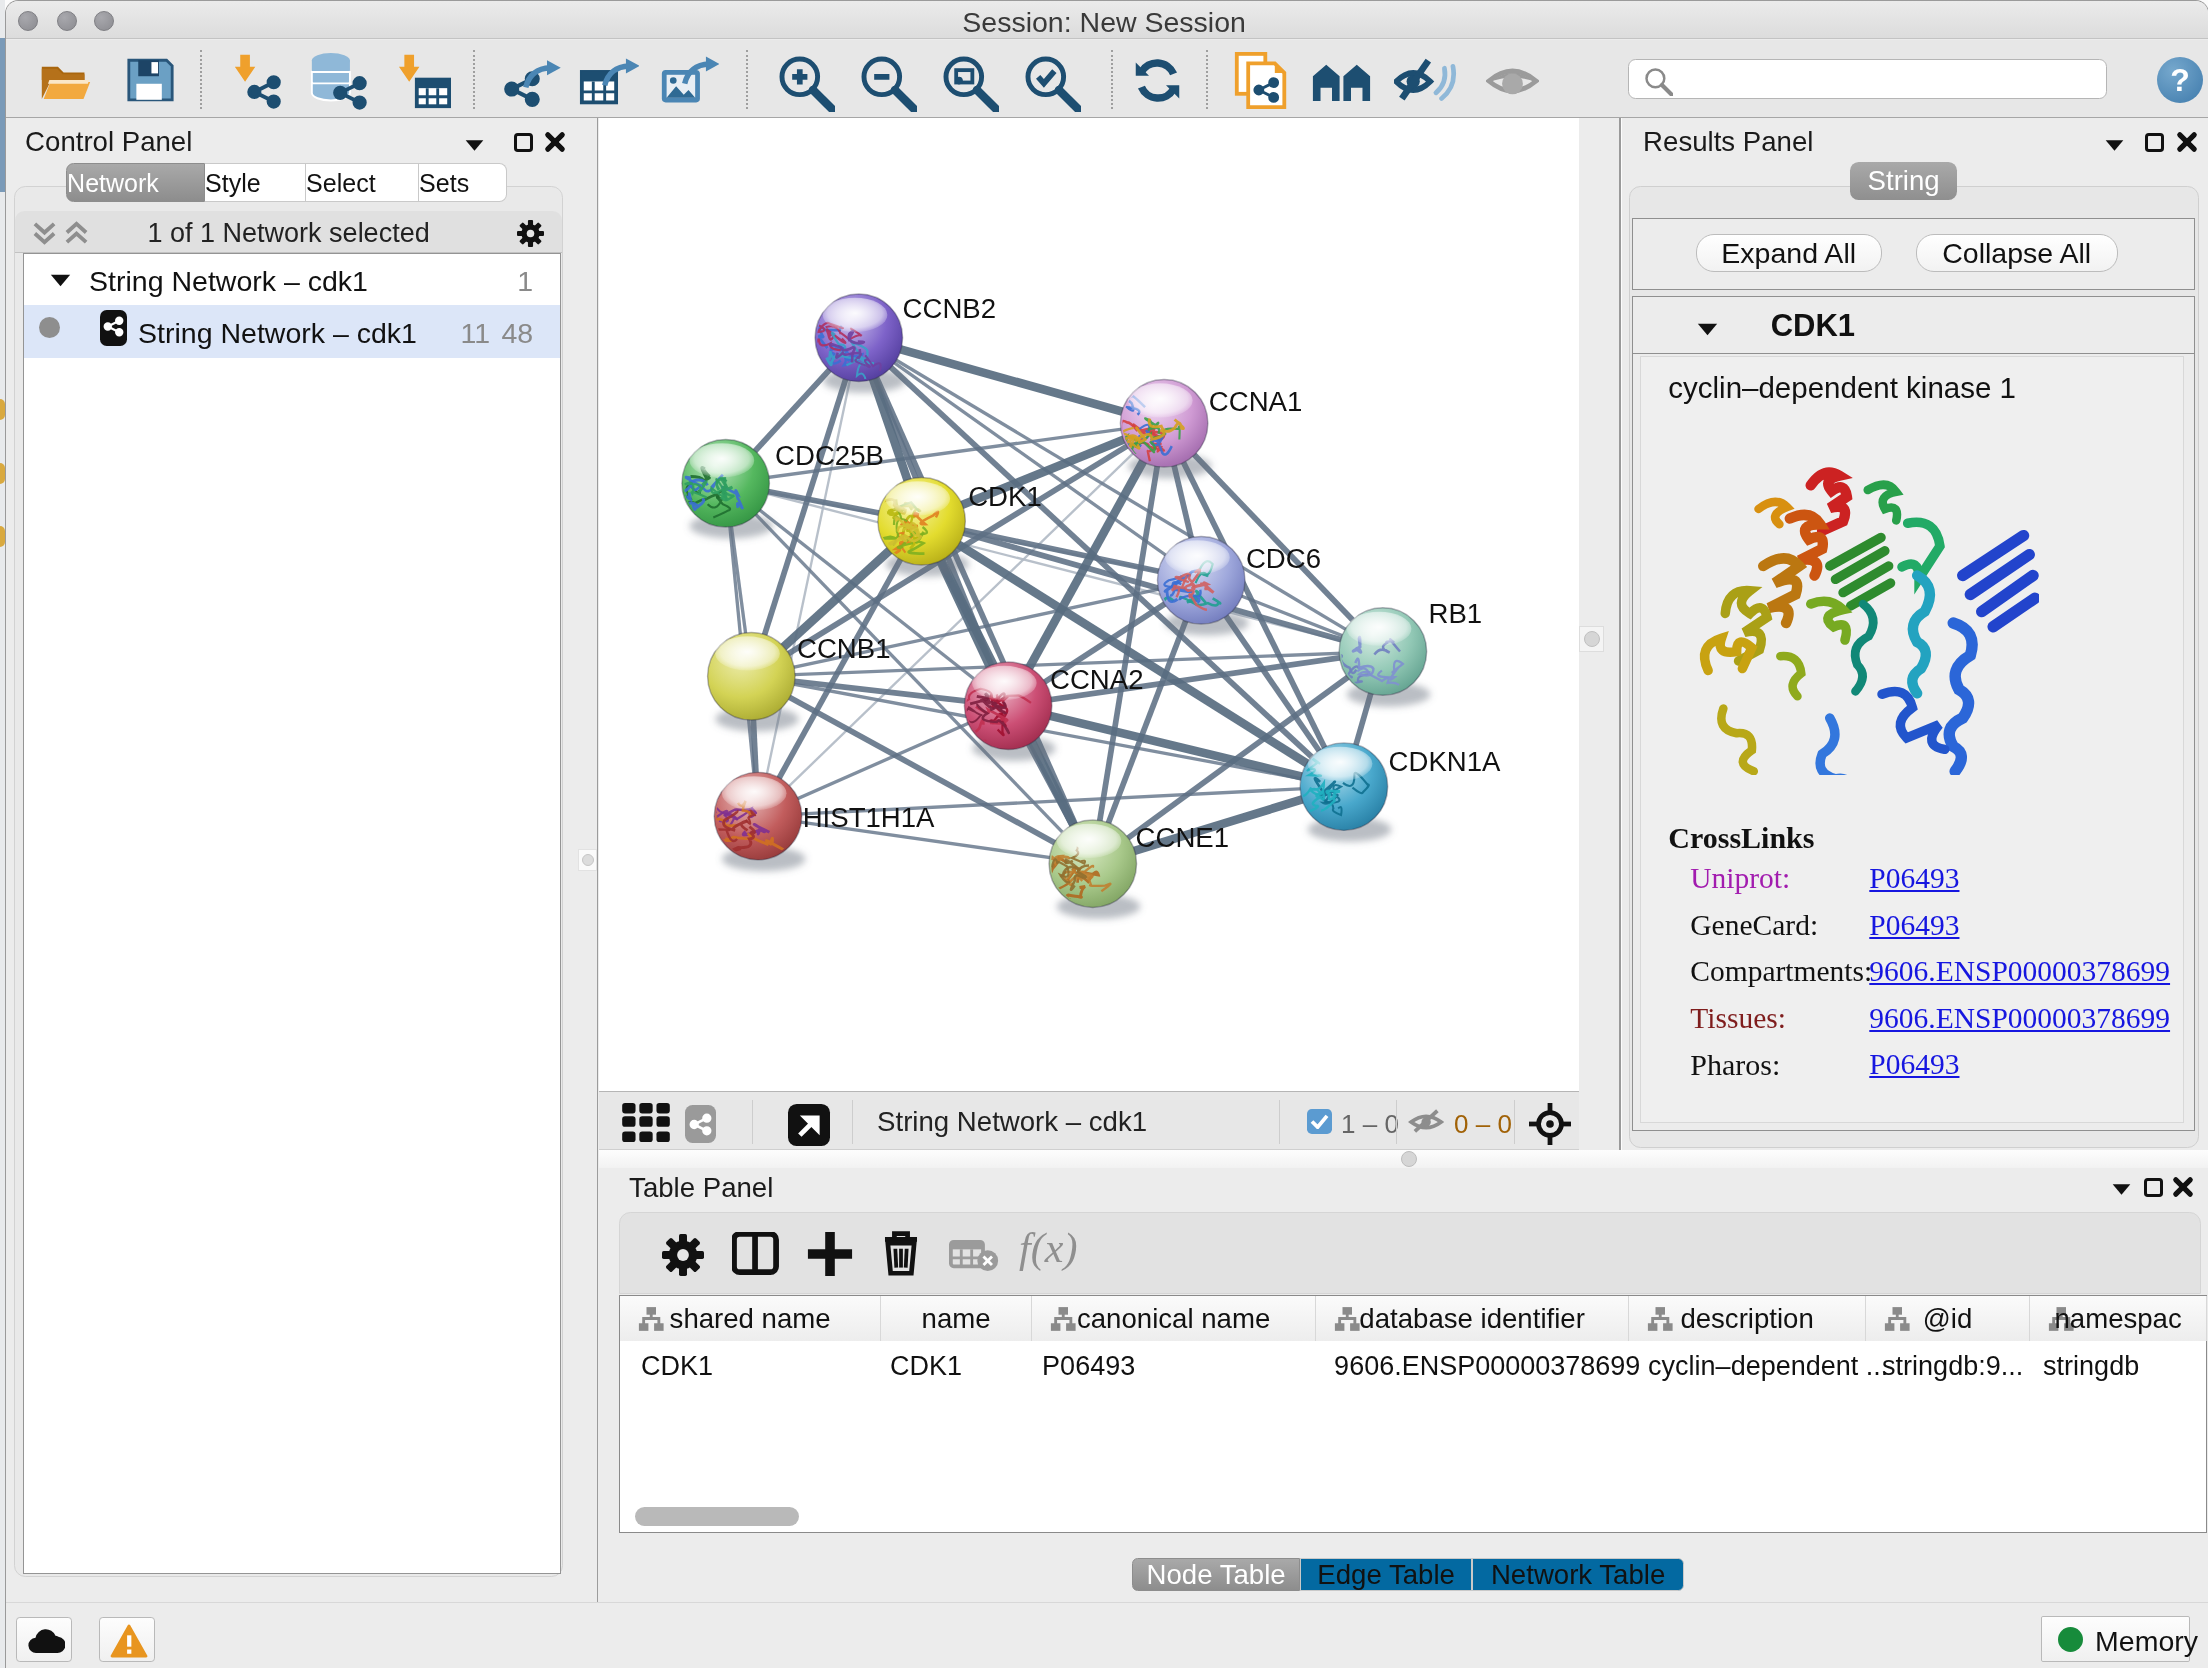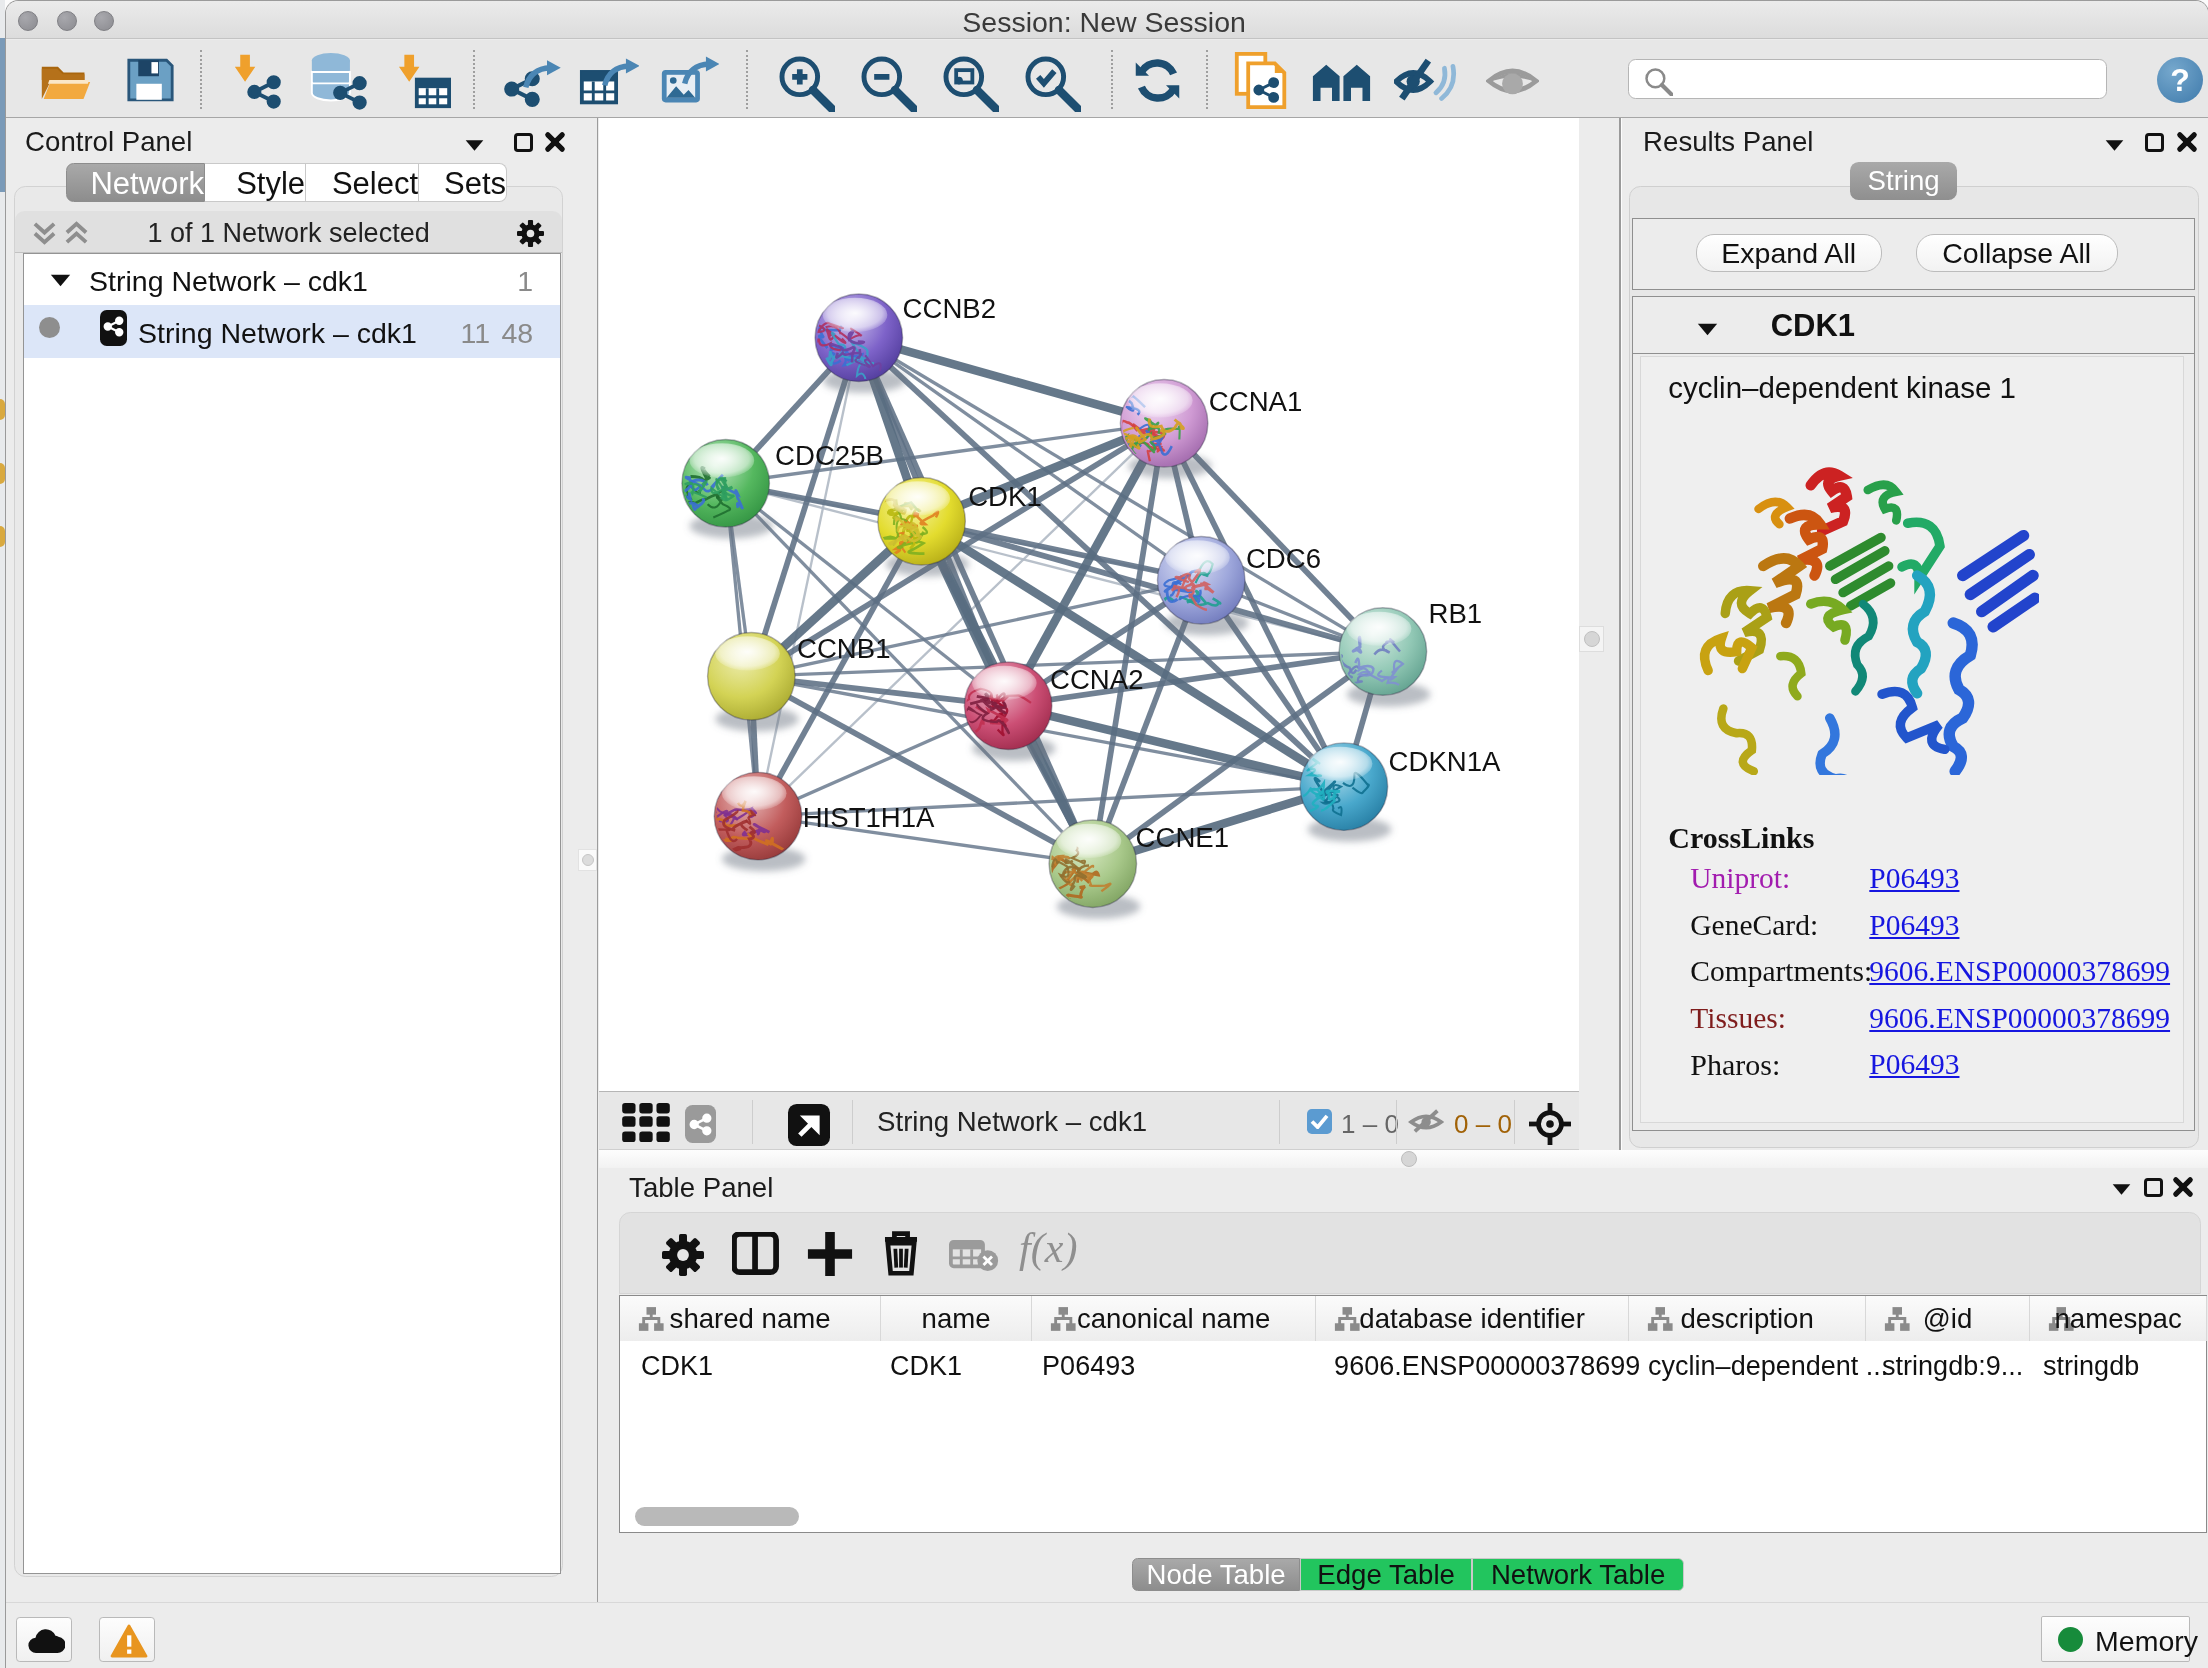--- a/index.html
+++ b/index.html
@@ -17,21 +17,21 @@
 .tsep{position:absolute;top:9.5px;height:59px;width:0;border-left:2.9px dotted #9f9f9f}
 #searchbox{position:absolute;left:1628px;top:19px;width:479px;height:40px;background:#fff;
  border:1.9px solid #b5b5b5;border-radius:7.6px}
 
 #cpanel{position:absolute;left:0;top:118px;width:598px;height:1484px;background:#ececec;
  border-right:1px solid #9c9c9c}
 .ptitle{font-size:27.6px;color:#1a1a1a}
 #cpbox{position:absolute;left:14.3px;top:68px;width:549px;height:1391px;background:#e9e9e9;
  border:1px solid #d2d2d2;border-radius:11.4px}
 .tabrow{position:absolute;top:45px;height:39px;display:flex}
-.tab{height:39px;line-height:39px;text-align:right;font-size:31px;background:#fff;
+.tab{height:39px;line-height:39px;text-align:left;font-size:25px;background:#fff;
  border:1px solid #c9c9c9;border-left:none;color:#111}
 .tab.first{border-left:1px solid #c9c9c9;border-radius:7.6px 0 0 7.6px}
 .tab.last{border-radius:0 7.6px 7.6px 0}
 .tab.sel{background:linear-gradient(#a9a9a9,#8d8d8d);color:#fff;border-color:#8d8d8d}
 #graybar{position:absolute;left:15px;top:93px;width:547px;height:42px;background:#e0e0e0;
  border-bottom:1px solid #c2c2c2;border-radius:9.5px 9.5px 0 0}
 #netlist{position:absolute;left:23px;top:135px;width:538px;height:1321px;background:#fff;
  border:1px solid #949494}
 .lrow{position:absolute;left:0;width:100%;height:51px;font-size:28.5px;color:#111}
 .num{position:absolute;color:#8a8a8a;font-size:28.5px}
@@ -58,21 +58,21 @@
 #tpanel{position:absolute;left:599px;top:1168px;width:1609px;height:434px;background:#ececec}
 #ttool{position:absolute;left:20px;top:44px;width:1582px;height:82px;background:#e2e2e2;
  border:1px solid #d5d5d5;border-radius:11.4px 11.4px 0 0}
 #tbl{position:absolute;left:20px;top:127px;width:1588px;height:238px;background:#fff;
  border:1.9px solid #8a8a8a}
 .th{position:absolute;top:0;height:45px;background:linear-gradient(#fbfbfb,#ededed);
  border-right:1.9px solid #d8d8d8;font-size:27.6px;color:#111}
 .thlab{position:absolute;top:6.7px;width:100%;text-align:center}
 .td{position:absolute;top:55px;font-size:27px;color:#111}
 .ttab{position:absolute;top:390px;height:33px;line-height:32px;text-align:center;font-size:27.6px;
- background:#22c55e;border:1px solid #c9c9c9;color:#111}
+ background:#0369a1;border:1px solid #c9c9c9;color:#111}
 
 #statusbar{position:absolute;left:0;top:1602px;width:100%;height:67px;background:#ececec;
  border-top:1.9px solid #d8d8d8}
 .sbtn{position:absolute;background:linear-gradient(#fdfdfd,#f0f0f0);border:1.9px solid #b9b9b9;border-radius:3.8px}
 </style></head>
 <body>
 <div class="abs" style="left:0;top:0;width:4.8px;height:1668px;background:#e8eaec"></div>
 <div class="abs" style="left:0;top:38px;width:4.8px;height:154px;background:#7a9ab8"></div>
 <div class="abs" style="left:0;top:399px;width:4.8px;height:21px;background:#d9a93f;border-radius:0 9.5px 9.5px 0"></div>
 <div class="abs" style="left:0;top:463px;width:4.8px;height:21px;background:#d9a93f;border-radius:0 9.5px 9.5px 0"></div>

